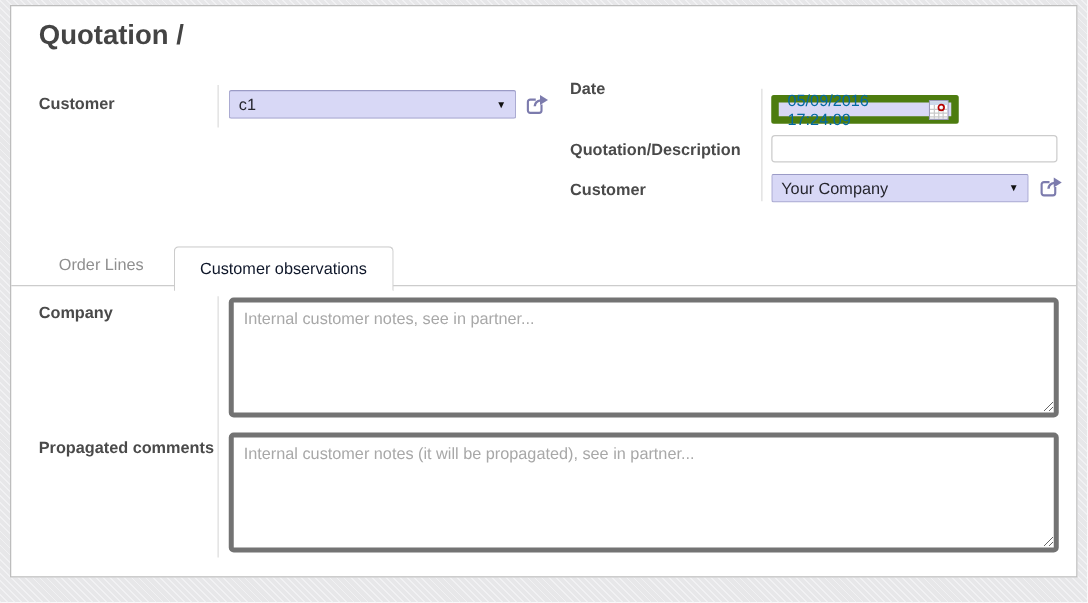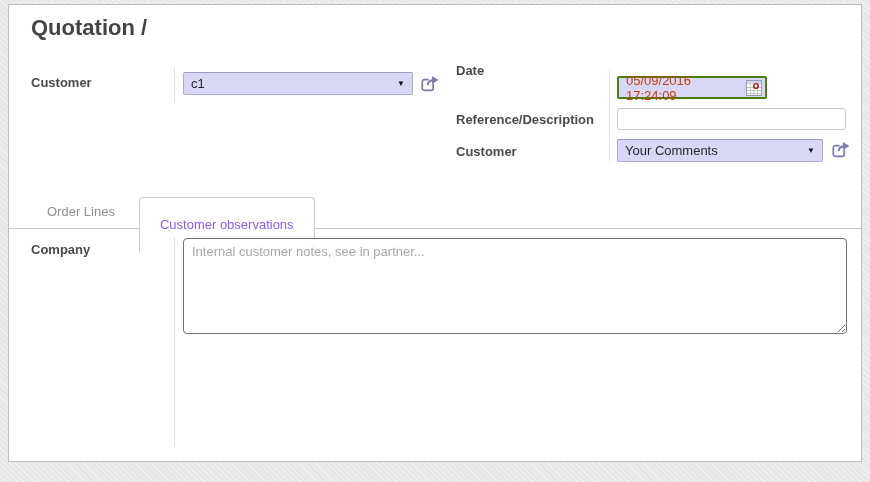--- a/index.html
+++ b/index.html
@@ -22,22 +22,22 @@
   }
   .vsep{position:absolute;width:0;border-left:1px solid #dddddd;}
   .select{
     position:absolute;box-sizing:border-box;display:flex;align-items:center;
     background:#d8d8f6;border:1px solid #ababd2;border-top-color:#9b9bc6;
     border-radius:2px;padding:0 7px;font-size:13px;color:#26262e;cursor:pointer;gap:28px;
   }
   .select .caret{margin-left:auto;font-size:8px;color:#111;line-height:1;}
   .datefield{
     position:absolute;box-sizing:border-box;display:flex;align-items:center;
-    background:#d8d8f6;border:2px solid #4d7c0f;border-radius:2px;
-    padding:0 2px 0 7px;font-size:13px;color:#c2410c;
+    background:#d8d8f6;border:6px solid #4d7c0f;border-radius:2px;
+    padding:0 2px 0 7px;font-size:13px;color:#0369a1;
   }
   .calbtn{
     margin-left:auto;width:18px;height:18px;padding:0;border:0;background:transparent;
     display:flex;align-items:center;justify-content:center;cursor:pointer;
   }
   .txt{
     position:absolute;box-sizing:border-box;border:1px solid #cccccc;border-radius:3px;
     font-family:"Liberation Sans",sans-serif;font-size:13px;color:#333;padding:0 6px;background:#fff;
   }
   .extlink{position:absolute;width:21px;height:21px;cursor:pointer;}
@@ -46,25 +46,25 @@
     display:flex;padding-left:22px;
     border-bottom:1px solid #cccccc;box-sizing:content-box;
   }
   .tab{
     line-height:30px;height:30px;padding:0 16px;font-size:13px;color:#8f8f8f;
     cursor:pointer;white-space:nowrap;
   }
   .tab.active{
     background:#fff;border:1px solid #cccccc;border-bottom:1px solid #ffffff;
     margin-bottom:-1px;margin-left:8px;border-radius:4px 4px 0 0;
-    color:#8b5cf6;padding:12px 20px;height:30px;line-height:30px;
+    color:#0f172a;padding:2px 20px;height:30px;line-height:30px;
   }
   .notes{
     position:absolute;box-sizing:border-box;width:664px;height:96px;
-    border:1px solid #737373;border-radius:4px;padding:5px 8px;
+    border:4px solid #737373;border-radius:4px;padding:5px 8px;
     font-family:"Liberation Sans",sans-serif;font-size:13px;color:#333;background:#fff;
   }
   .notes::placeholder{color:#a8a8a8;opacity:1;}
   .txt::placeholder{color:#a8a8a8;opacity:1;}
 </style>
 </head>
 <body>
 
 <div class="page">
   <div class="panel">
@@ -79,54 +79,56 @@
     </div>
     <span class="extlink" style="left:410px;top:68px">
       <svg width="21" height="21" viewBox="0 0 21 21">
         <path d="M14.2 10.6 V15.4 a1.9 1.9 0 0 1 -1.9 1.9 H5.2 a1.9 1.9 0 0 1 -1.9 -1.9 V8.6 a1.9 1.9 0 0 1 1.9 -1.9 h4.4" fill="none" stroke="#7c7bad" stroke-width="1.7"></path>
         <path d="M8.8 12 C9 9 11 7.6 13.6 7.3" fill="none" stroke="#7c7bad" stroke-width="2"></path>
         <path d="M13 3 L19.4 7 L13 11 Z" fill="#7c7bad"></path>
       </svg>
     </span>
 
     <span class="lbl" style="left:447px;top:58px">Date</span>
-    <span class="lbl" style="left:447px;top:107px">Reference/Description</span>
+    <span class="lbl" style="left:447px;top:107px">Quotation/Description</span>
     <span class="lbl" style="left:447px;top:139px">Customer</span>
     <div class="vsep" style="left:600px;top:66px;height:90px"></div>
 
     <div class="datefield" style="left:608px;top:71px;width:150px;height:23px">
       <span>05/09/2016 17:24:09</span>
       <button class="calbtn">
         <svg width="16" height="16" viewBox="0 0 16 16">
           <rect x="0.5" y="0.5" width="15" height="15" fill="#ffffff" stroke="#9a9ab8"></rect>
           <rect x="1" y="1" width="14" height="3" fill="#ccd8ea"></rect>
           <path d="M1 7.5h14 M1 10.5h14 M1 13.5h14 M4.5 4v11 M8 4v11 M11.5 4v11" stroke="#c9c9c9" stroke-width="1" fill="none"></path>
           <circle cx="10" cy="6" r="2.3" fill="none" stroke="#b80000" stroke-width="1.3"></circle>
         </svg>
       </button>
     </div>
 
     <input class="txt" style="left: 608px; top: 103px; width: 229px; height: 22px;" placeholder="">
 
     <div class="select" style="left:608px;top:134px;width:206px;height:23px">
-      <span>Your Comments</span>
+      <span>Your Company</span>
       <span class="caret">▼</span>
     </div>
     <span class="extlink" style="left:821px;top:134px">
       <svg width="21" height="21" viewBox="0 0 21 21">
         <path d="M14.2 10.6 V15.4 a1.9 1.9 0 0 1 -1.9 1.9 H5.2 a1.9 1.9 0 0 1 -1.9 -1.9 V8.6 a1.9 1.9 0 0 1 1.9 -1.9 h4.4" fill="none" stroke="#7c7bad" stroke-width="1.7"></path>
         <path d="M8.8 12 C9 9 11 7.6 13.6 7.3" fill="none" stroke="#7c7bad" stroke-width="2"></path>
         <path d="M13 3 L19.4 7 L13 11 Z" fill="#7c7bad"></path>
       </svg>
     </span>
 
     <div class="tabbar">
       <div class="tab">Order Lines</div>
       <div class="tab active">Customer observations</div>
     </div>
 
     <span class="lbl" style="left:22px;top:237px">Company</span>
     <div class="vsep" style="left:165px;top:232px;height:209px"></div>
     <textarea class="notes" style="left: 174px; top: 233px;" placeholder="Internal customer notes, see in partner..."></textarea>
 
+    <span class="lbl" style="left:22px;top:345px">Propagated comments</span>
+    <textarea class="notes" style="left: 174px; top: 341px;" placeholder="Internal customer notes (it will be propagated), see in partner..."></textarea>
 
   </div>
 </div>
 
 </body></html>

